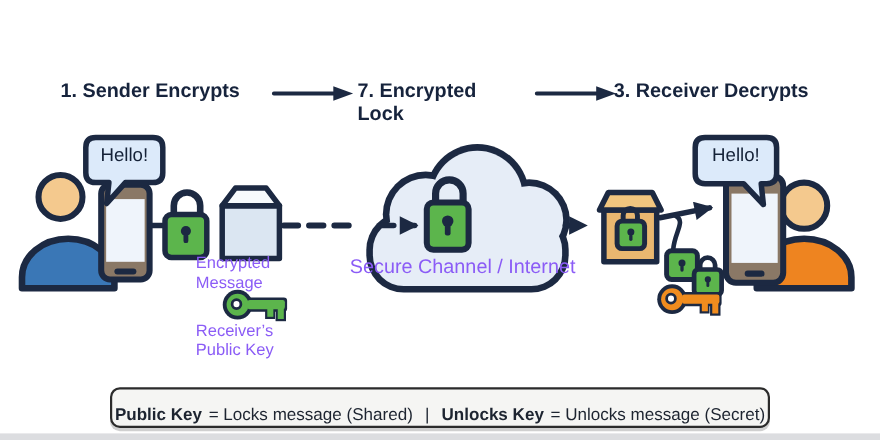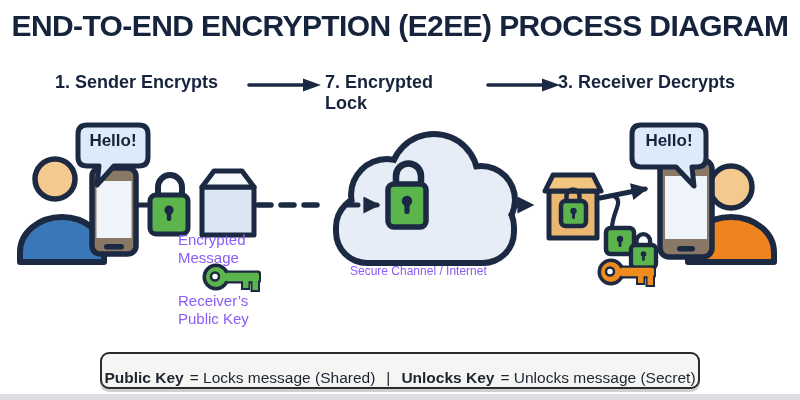--- a/index.html
+++ b/index.html
@@ -9,23 +9,23 @@
          font-size:30px;font-weight:700;letter-spacing:-0.6px;color:var(--c-text);}
   .step{position:absolute;top:72px;font-size:18px;font-weight:700;color:var(--c-text);text-align:left;}
   .step1{left:55px;width:190px}.step2{left:325px;width:155px}.step3{left:558px;width:188px}
   .step-arrow{position:absolute;top:77px;}
   .sarrow1{left:247px}.sarrow2{left:486px}
   .scene{position:absolute;left:0;top:105px;}
   .lbl{position:absolute;text-align:left;font-weight:400;color:#8b5cf6;
        font-size:15px;line-height:1.22;}
   .lbl-encmsg{left:178px;top:231px;width:100px;}
   .lbl-pubkey{left:178px;top:292px;width:100px;}
-  .lbl-channel{left:318px;top:264px;width:220px;font-size:12px;margin-left:32px;}
+  .lbl-channel{left:318px;top:232px;width:220px;font-size:18px;}
   .lbl-privkey{left:575px;top:287px;width:100px;}
-  .bubble-text{position:absolute;text-align:center;font-weight:700;color:#152238;font-size:17px;}
+  .bubble-text{position:absolute;text-align:center;font-weight:400;color:#152238;font-size:17px;}
   .bt-left{left:78px;top:131px;width:70px;}
   .bt-right{left:632px;top:131px;width:74px;}
   .legend{position:absolute;left:100px;top:352px;width:600px;height:37px;
           background:var(--c-legend_bg);border:2.5px solid var(--c-legend_border);
           border-radius:9px;box-sizing:border-box;display:flex;align-items:flex-end;
           justify-content:center;font-size:15.5px;color:#1d2430;white-space:nowrap;
           box-shadow:0 3px 0 rgba(40,40,40,.22);}
   .legend b{font-weight:700;}
   .legend .gap{width:6px;display:inline-block;}
   .legend .sep{margin:0 11px;}
@@ -37,21 +37,20 @@
   .fOr{fill:var(--c-orange)}.fBub{fill:var(--c-bubble)}.fCld{fill:var(--c-cloud)}
   .fEnv{fill:var(--c-envelope)}.fLid{fill:var(--c-envelope_lid)}
   .fBox{fill:var(--c-box)}.fBoxLid{fill:var(--c-box_lid)}
   .fPh{fill:var(--c-phone)}.fScr{fill:var(--c-screen)}
 </style>
 </head>
 <body>
 
 <div class="stage">
 
-  <div class="title">END-TO-END ENCRYPTION (E2EE) PROCESS DIAGRAM</div>
 
   <div class="step step1">1. Sender Encrypts</div>
   <svg class="step-arrow sarrow1" width="75" height="16" viewBox="0 0 75 16">
     <line x1="2" y1="8" x2="57" y2="8" class="oln fNone" stroke-width="3.6"></line>
     <polygon points="56,1.5 74,8 56,14.5" class="fNavy"></polygon>
   </svg>
   <div class="step step2">7. Encrypted Lock</div>
   <svg class="step-arrow sarrow2" width="75" height="16" viewBox="0 0 75 16">
     <line x1="2" y1="8" x2="57" y2="8" class="oln fNone" stroke-width="3.6"></line>
     <polygon points="56,1.5 74,8 56,14.5" class="fNavy"></polygon>

